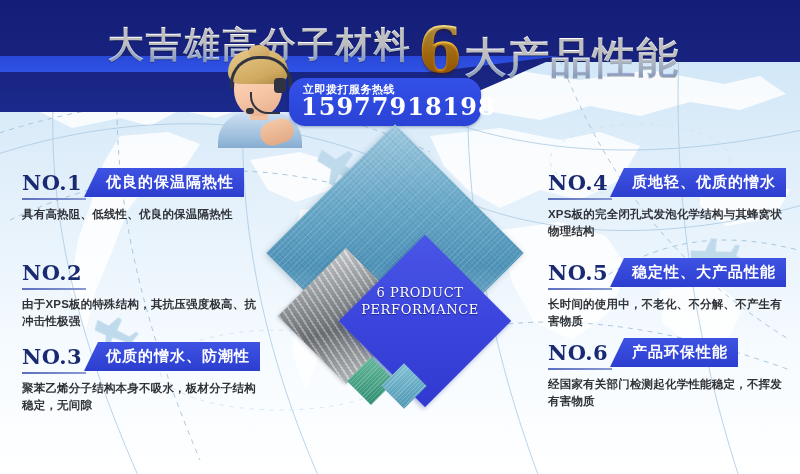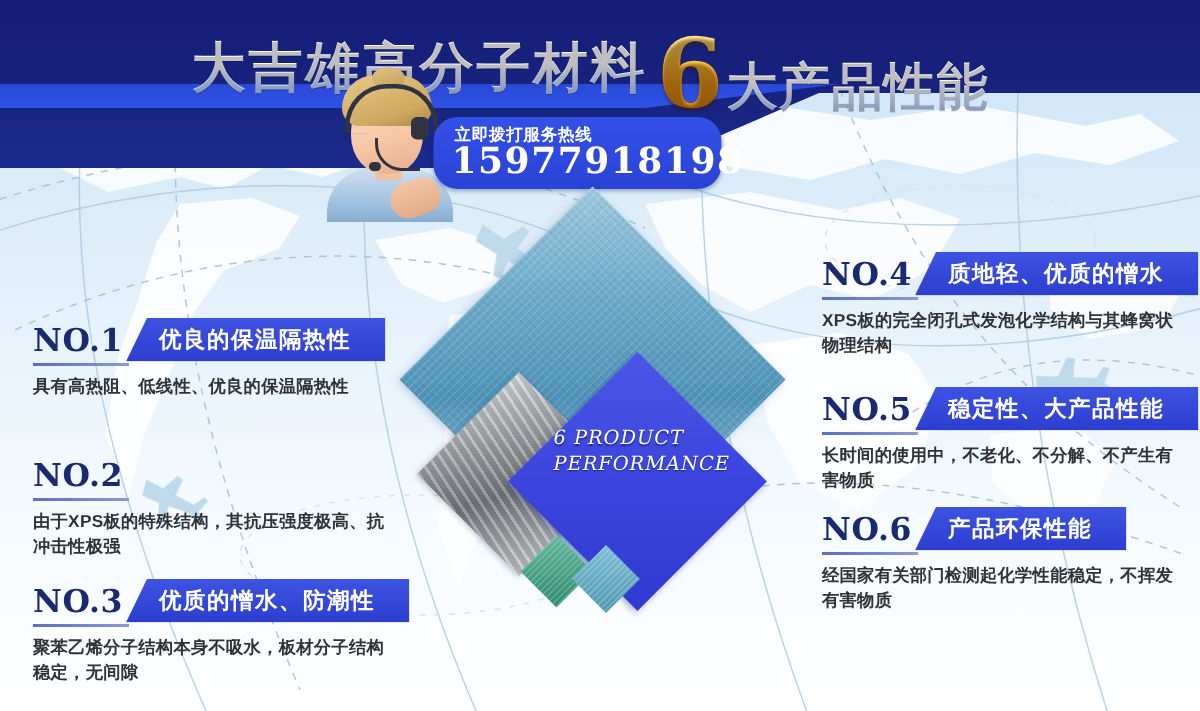--- a/index.html
+++ b/index.html
@@ -37,21 +37,21 @@
   .title-six{
      font-family:"DejaVu Serif","Liberation Serif",serif;
      font-size:64px;font-weight:bold;line-height:1;
      margin:10px 2px 0 6px;
      background:linear-gradient(180deg,#fff3b0 0%,#ffd24a 30%,#f2a515 58%,#c97a06 100%);
      -webkit-background-clip:text;background-clip:text;-webkit-text-fill-color:transparent;
      text-shadow:0 2px 2px rgba(60,25,0,.45);
   }
   .title-tail{
      font-family:Liberation Serif, serif;
-     font-size:34px;font-weight:bold;letter-spacing:1px;
+     font-size:42px;font-weight:bold;letter-spacing:1px;
      margin-top:26px;
      background:linear-gradient(180deg,#ffffff 0%,#ffffff 45%,#cfe0ff 72%,#93b3ef 100%);
      -webkit-background-clip:text;background-clip:text;-webkit-text-fill-color:transparent;
      text-shadow:0 1px 0 rgba(0,0,0,.25);
      white-space:nowrap;
   }
 
   
   .operator{position:absolute;left:212px;top:44px;width:96px;height:104px;overflow:hidden;}
   .op-head{position:absolute;left:22px;top:16px;width:48px;height:56px;border-radius:50% 50% 46% 46%;
@@ -98,43 +98,43 @@
      background:linear-gradient(135deg,#4a56e6 0%,#3b45dd 50%,#3039cf 100%);
      box-shadow:0 2px 5px rgba(30,40,130,.35);}
   .dia-green{left:86px;top:232px;width:34px;height:34px;
      background:linear-gradient(135deg,#63b79a 0%,#2f8d70 100%);}
   .dia-green::after{content:"";position:absolute;inset:0;opacity:.5;
      background:repeating-linear-gradient(90deg,rgba(255,255,255,.4) 0 1px,transparent 1px 3px);}
   .dia-teal{left:120px;top:238px;width:32px;height:32px;
      background:linear-gradient(135deg,#7fbfd4 0%,#4e97b3 100%);}
   .dia-teal::after{content:"";position:absolute;inset:0;opacity:.5;
      background:repeating-linear-gradient(90deg,rgba(255,255,255,.4) 0 1px,transparent 1px 3px);}
-  .center-caption{position:absolute;left:101px;top:152px;width:136px;text-align:left;
-     font-family:"DejaVu Serif","Liberation Serif",serif;font-style:italic;
+  .center-caption{position:absolute;left:84px;top:152px;width:136px;text-align:center;
+     font-family:"DejaVu Serif","Liberation Serif",serif;
      font-size:13px;line-height:17px;color:#ffffff;letter-spacing:.6px;
      text-shadow:0 1px 1px rgba(10,15,70,.6);}
 
   
   .feature{position:absolute;width:258px;}
   .feat-head{position:relative;height:30px;}
   .feat-no{position:absolute;left:0;top:2px;
      font-family:"DejaVu Serif","Liberation Serif",serif;
      font-size:21px;font-weight:bold;color:#1a2a72;letter-spacing:.5px;}
   .feat-underline{position:absolute;left:0;top:30px;width:64px;height:2px;
      background:linear-gradient(90deg,#5b6fbf 0%,#8a9ad4 100%);}
   .feat-banner{position:absolute;left:62px;top:0;height:29px;min-width:120px;
      background:linear-gradient(180deg,#3f53e3 0%,#3447d8 55%,#2c3ece 100%);
      clip-path:polygon(14px 0,100% 0,100% 100%,0 100%);
      display:flex;align-items:center;}
-  .feat-banner span{padding:0 23px 0 22px;color:#ffffff;font-size:15px;font-weight:bold;
+  .feat-banner span{padding:0 10px 0 22px;color:#ffffff;font-size:15px;font-weight:bold;
      letter-spacing:1px;white-space:nowrap;}
   .feat-desc{margin-top:8px;font-size:11.5px;line-height:17px;color:#2f3338;
      font-weight:bold;letter-spacing:.2px;width:236px;}
 
-  .col-left{left:22px;margin-top:44px;}
+  .col-left{left:22px;}
   .col-right{left:548px;}
 </style>
 </head>
 <body>
 
 <div id="page">
 
   <div class="bg-map">
     <svg width="800" height="434" viewBox="0 0 800 434">
       <g fill="#ffffff" opacity="0.85">

